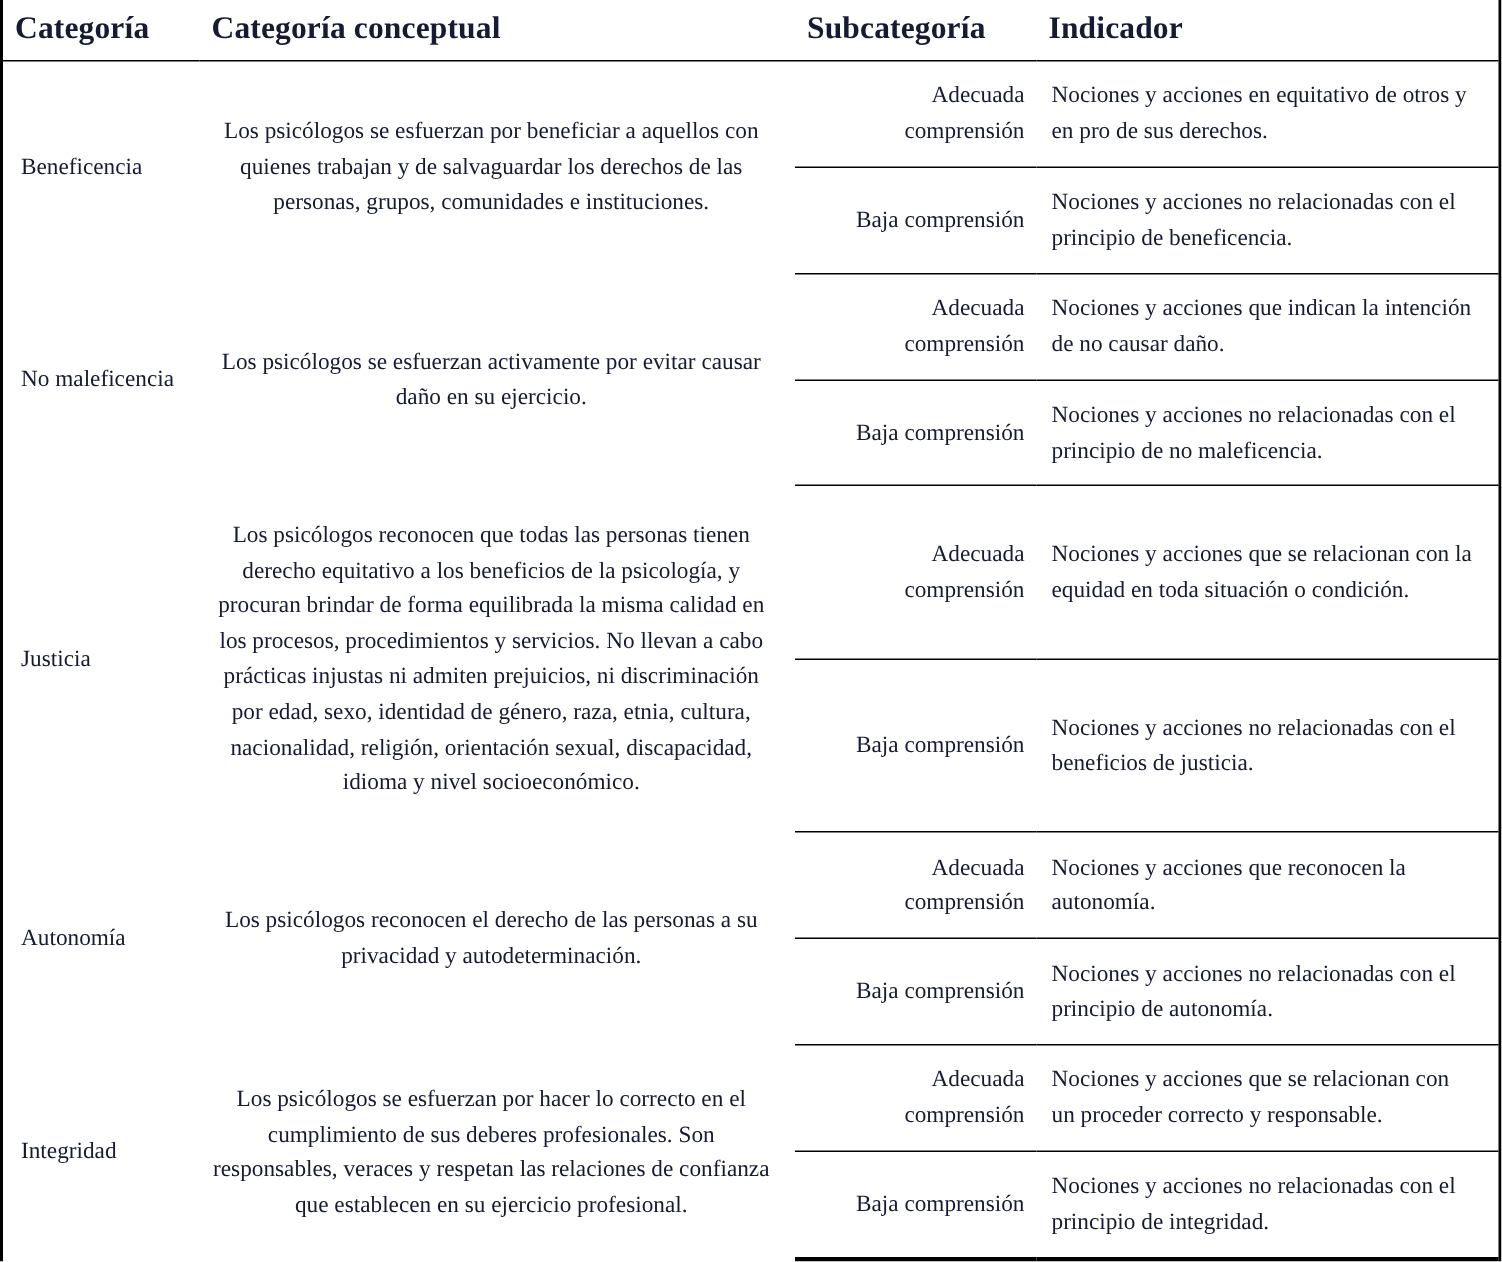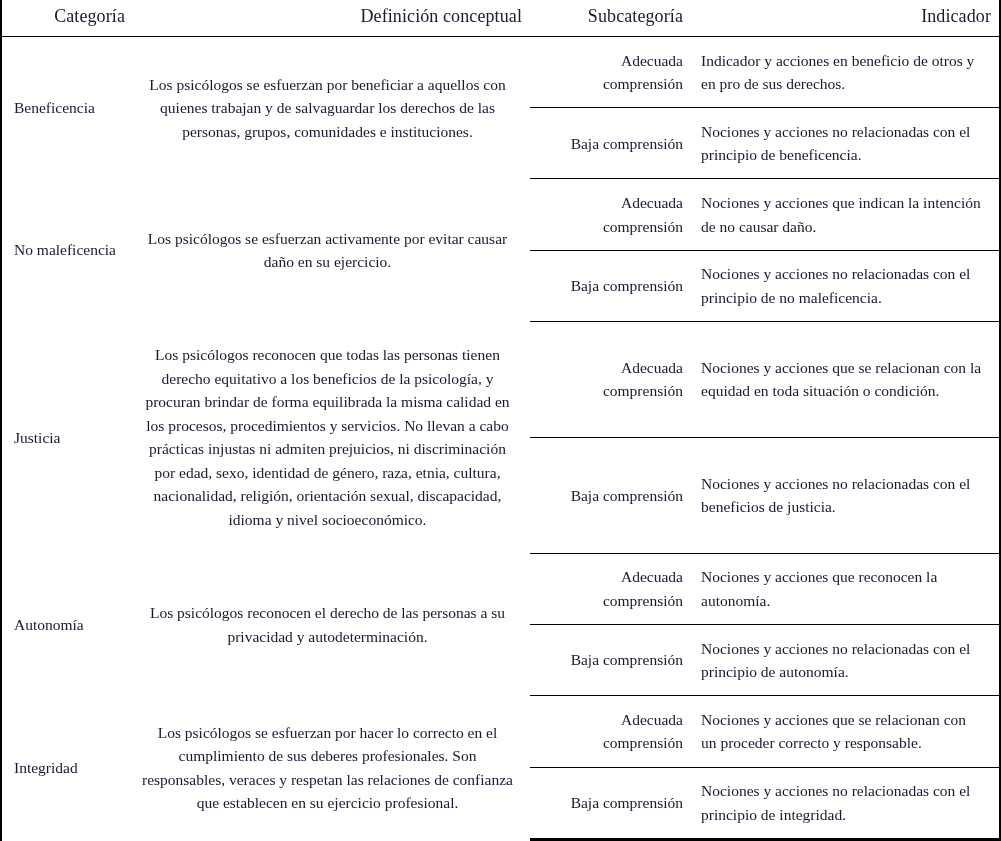--- a/index.html
+++ b/index.html
@@ -31,23 +31,23 @@
     table-layout: fixed;
     font-size: 15.5px;
   }
 
   col.c-categoria     { width: 131px; }
   col.c-definicion    { width: 397px; }
   col.c-subcategoria  { width: 161px; }
   col.c-indicador     { width: 308px; }
 
   thead th {
-    font-weight: normal;
-    font-size: 18px;
-    text-align: right;
+    font-weight: bold;
+    font-size: 21px;
+    text-align: left;
     vertical-align: middle;
     padding: 6px 8px 9px 8px;
     border-bottom: 1.6px solid #000;
     color: #161a33;
     letter-spacing: 0.1px;
   }
 
   td {
     vertical-align: middle;
     padding: 7px 12px;
@@ -103,32 +103,32 @@
   <table class="eth-table">
     <colgroup>
       <col class="c-categoria">
       <col class="c-definicion">
       <col class="c-subcategoria">
       <col class="c-indicador">
     </colgroup>
     <thead>
       <tr>
         <th>Categoría</th>
-        <th>Definición conceptual</th>
+        <th>Categoría conceptual</th>
         <th>Subcategoría</th>
         <th>Indicador</th>
       </tr>
     </thead>
     <tbody>
 
       <tr class="sub-split">
         <td class="cat" rowspan="2">Beneficencia</td>
         <td class="def" rowspan="2">Los psicólogos se esfuerzan por beneficiar a aquellos con quienes trabajan y de salvaguardar los derechos de las personas, grupos, comunidades e instituciones.</td>
         <td class="sub">Adecuada comprensión</td>
-        <td class="ind">Indicador y acciones en beneficio de otros y en pro de sus derechos.</td>
+        <td class="ind">Nociones y acciones en equitativo de otros y en pro de sus derechos.</td>
       </tr>
       <tr class="block-end">
         <td class="sub">Baja comprensión</td>
         <td class="ind">Nociones y acciones no relacionadas con el principio de beneficencia.</td>
       </tr>
 
       <tr class="sub-split">
         <td class="cat" rowspan="2">No maleficencia</td>
         <td class="def" rowspan="2">Los psicólogos se esfuerzan activamente por evitar causar daño en su ejercicio.</td>
         <td class="sub">Adecuada comprensión</td>

